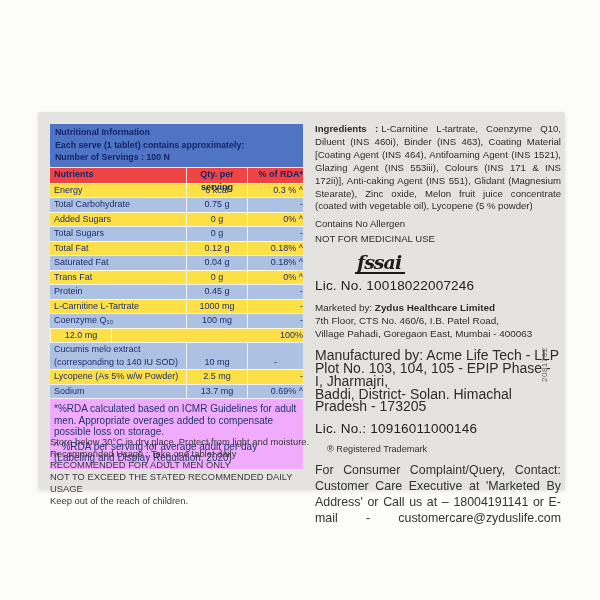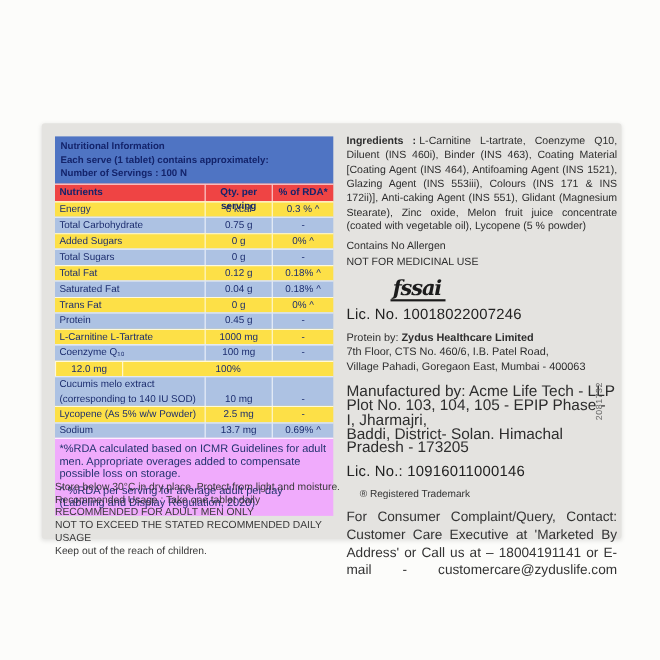--- a/index.html
+++ b/index.html
@@ -25,21 +25,21 @@
   }
   .nhead{
     background:#ef4444;color:#14246b;font-weight:bold;display:flex;
     height:15px;line-height:15px;border-top:1px solid rgba(255,255,255,.85);
   }
   .nrow{display:flex;border-top:1px solid rgba(255,255,255,.8);}
   .nrow.light{background:#fde047;}
   .nrow.dark{background:#adc2e3;}
   .c-label{width:136px;padding-left:4px;box-sizing:border-box;line-height:13.5px;}
   .c-qty{width:60px;text-align:center;border-left:1px solid rgba(255,255,255,.8);line-height:13.5px;}
-  .c-rda{flex:1;text-align:center;border-left:1px solid rgba(255,255,255,.8);line-height:13.5px;}
+  .c-rda{flex:1;text-align:right;border-left:1px solid rgba(255,255,255,.8);line-height:13.5px;}
   .nrow.twoline .c-label span{display:block;line-height:13px;}
   .nrow.twoline .c-qty,.nrow.twoline .c-rda{display:flex;align-items:flex-end;justify-content:center;}
   .nfoot{
     background:#f0abfc;color:#23336f;font-size:10px;line-height:11.4px;
     padding:4px 4px 6px 4px;border-top:1px solid rgba(255,255,255,.8);
   }
   .nfoot p{margin:0;}
   .nfoot p + p{margin-top:3px;}
   
   .storage{
@@ -177,21 +177,21 @@
       <div>Keep out of the reach of children.</div>
     </div>
 
   <div class="rightcol">
     <p class="ingredients"><b>Ingredients :</b><span>L-Carnitine L-tartrate, Coenzyme Q10, Diluent (INS 460i), Binder (INS 463), Coating Material [Coating Agent (INS 464), Antifoaming Agent (INS 1521), Glazing Agent (INS 553iii), Colours (INS 171 &amp; INS 172ii)], Anti-caking Agent (INS 551), Glidant (Magnesium Stearate), Zinc oxide, Melon fruit juice concentrate (coated with vegetable oil), Lycopene (5 % powder)</span></p>
     <div class="allergen">Contains No Allergen</div>
     <div class="notmed">NOT FOR MEDICINAL USE</div>
     <div class="fssai">fssai</div>
     <div class="licno">Lic. No. 10018022007246</div>
     <div class="mkt">
-      <div><span>Protein by:</span> <b>Zydus Healthcare Limited</b></div>
+      <div><span>Marketed by:</span> <b>Zydus Healthcare Limited</b></div>
       <div>7th Floor, CTS No. 460/6, I.B. Patel Road,</div>
       <div>Village Pahadi, Goregaon East, Mumbai - 400063</div>
     </div>
     <div class="mfg">
       <div>Manufactured by: Acme Life Tech - LLP</div>
       <div>Plot No. 103, 104, 105 - EPIP Phase - I, Jharmajri,</div>
       <div>Baddi, District- Solan. Himachal Pradesh - 173205</div>
     </div>
     <div class="licno2">Lic. No.: 10916011000146</div>
     <div class="tm">® Registered Trademark</div>

